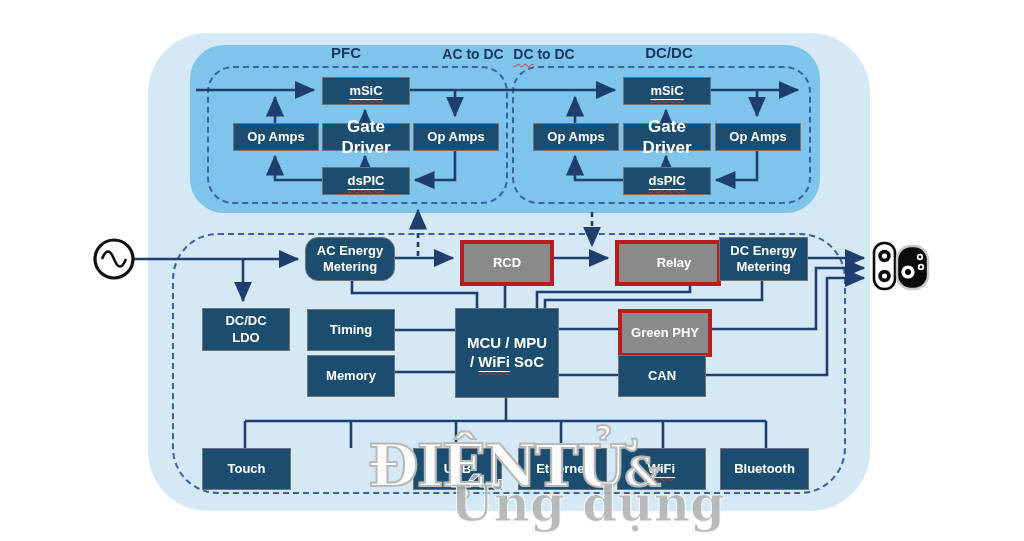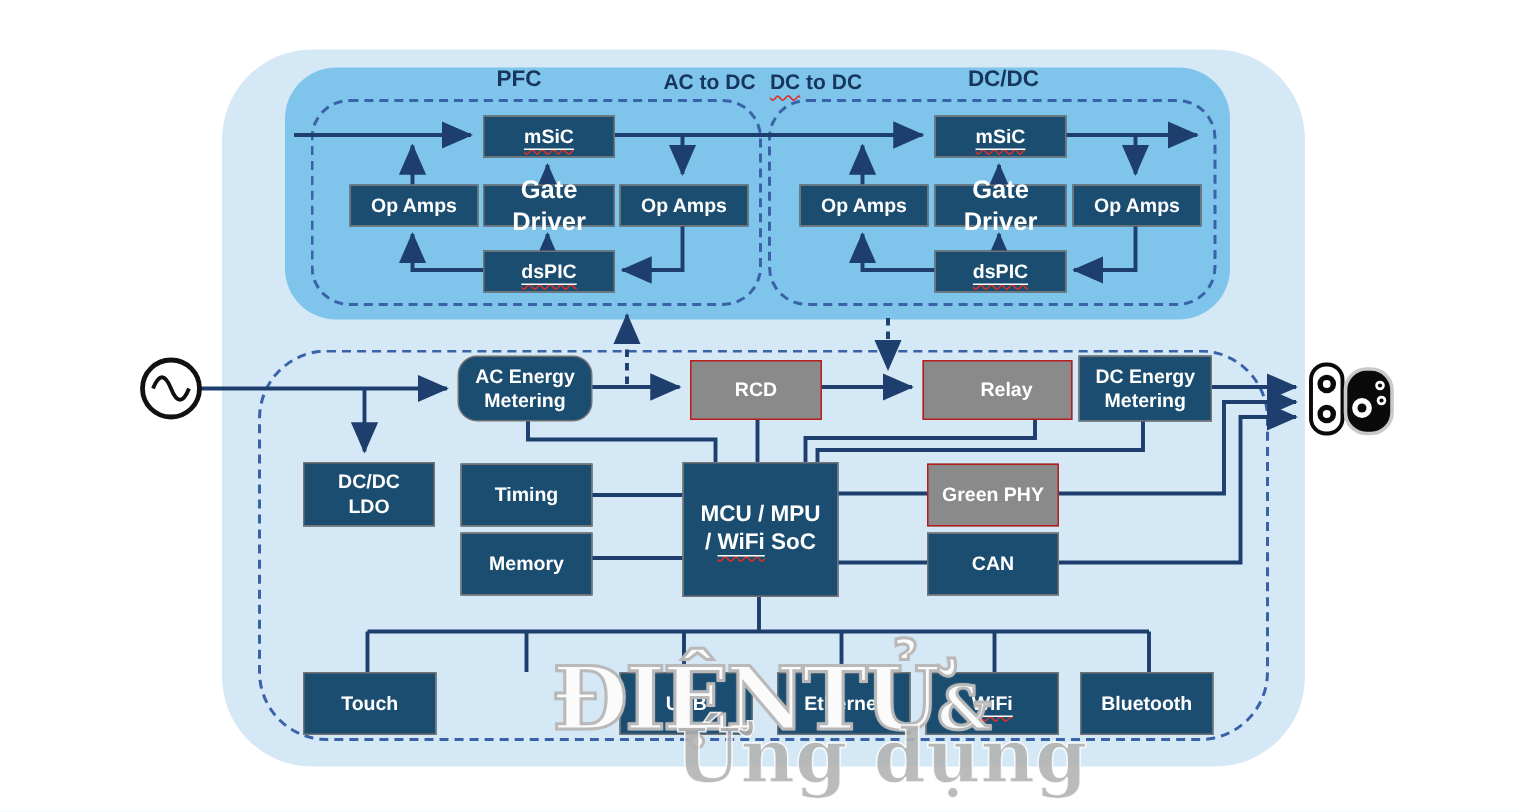--- a/index.html
+++ b/index.html
@@ -13,21 +13,21 @@
           background:var(--outer_bg);border-radius:60px;}
   .stage-rect{position:absolute;left:190px;top:45px;width:630px;height:168px;
           background:var(--stage_bg);border-radius:34px;}
   .dash-box{position:absolute;border:2px dashed var(--dashed);border-radius:26px;}
   .dash-pfc{left:207px;top:66px;width:297px;height:134px;}
   .dash-dcdc{left:512px;top:66px;width:295px;height:134px;}
   .dash-sys{left:172px;top:233px;width:670px;height:257px;border-radius:46px;}
   .box{position:absolute;display:flex;flex-direction:column;align-items:center;justify-content:center;
        background:var(--box_dark);border:1px solid #737373;color:var(--box_text);
        font-weight:bold;font-size:13px;line-height:1.25;text-align:center;z-index:4;}
-  .box.gray{background:var(--box_gray);border:1px solid #b91c1c;}
+  .box.gray{background:var(--box_gray);border:4px solid #b91c1c;}
   .box.small-text{font-size:17px;}
   .title{position:absolute;color:var(--title_text);font-weight:bold;font-size:15px;z-index:5;
          text-align:center;}
   .title.sub{font-size:14px;}
   svg.wires{position:absolute;left:0;top:0;z-index:3;}
   .sp{text-decoration:underline wavy #d93025;text-decoration-thickness:1px;text-underline-offset:4px;}
   .undl{text-decoration:underline;text-decoration-thickness:1px;}
   .mcu{font-size:15px;}
   .wm{position:absolute;z-index:50;font-family:"DejaVu Serif","Liberation Serif",serif;
       font-weight:bold;pointer-events:none;}

